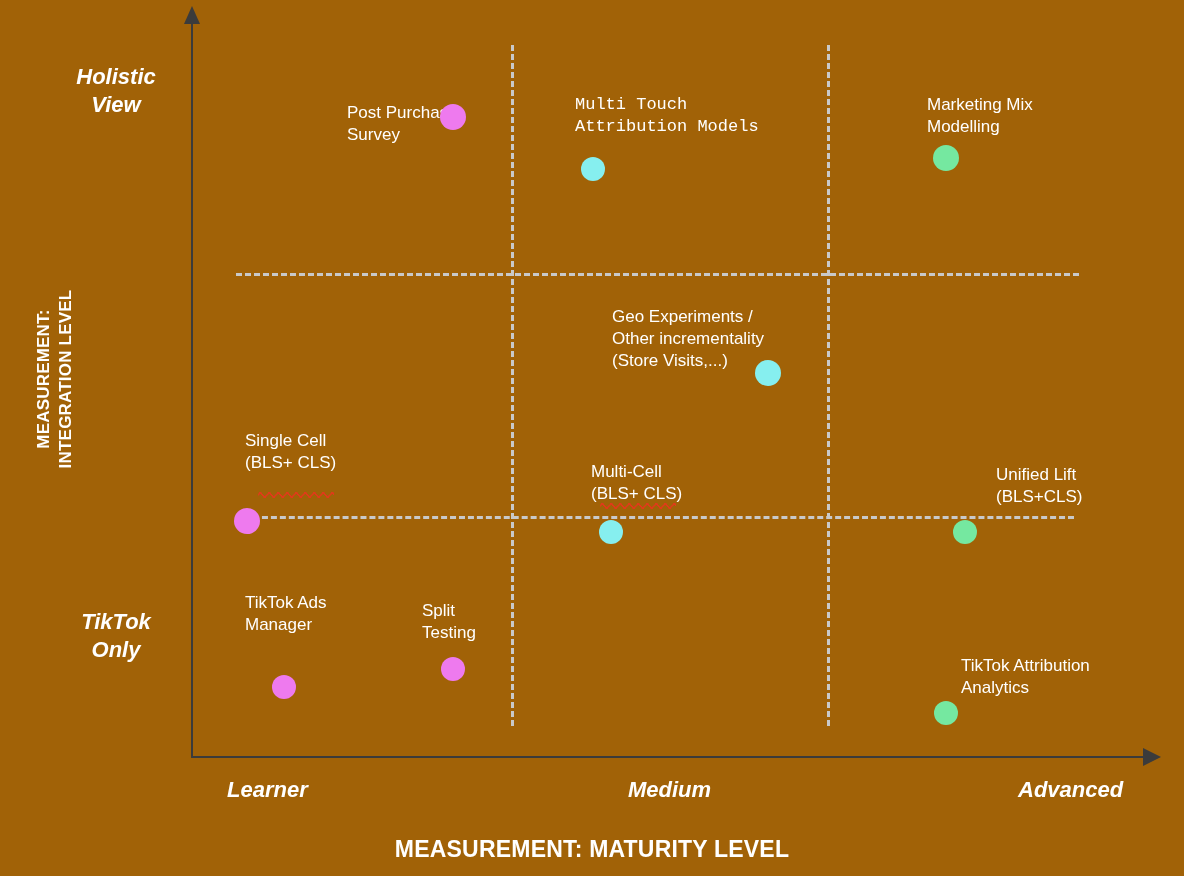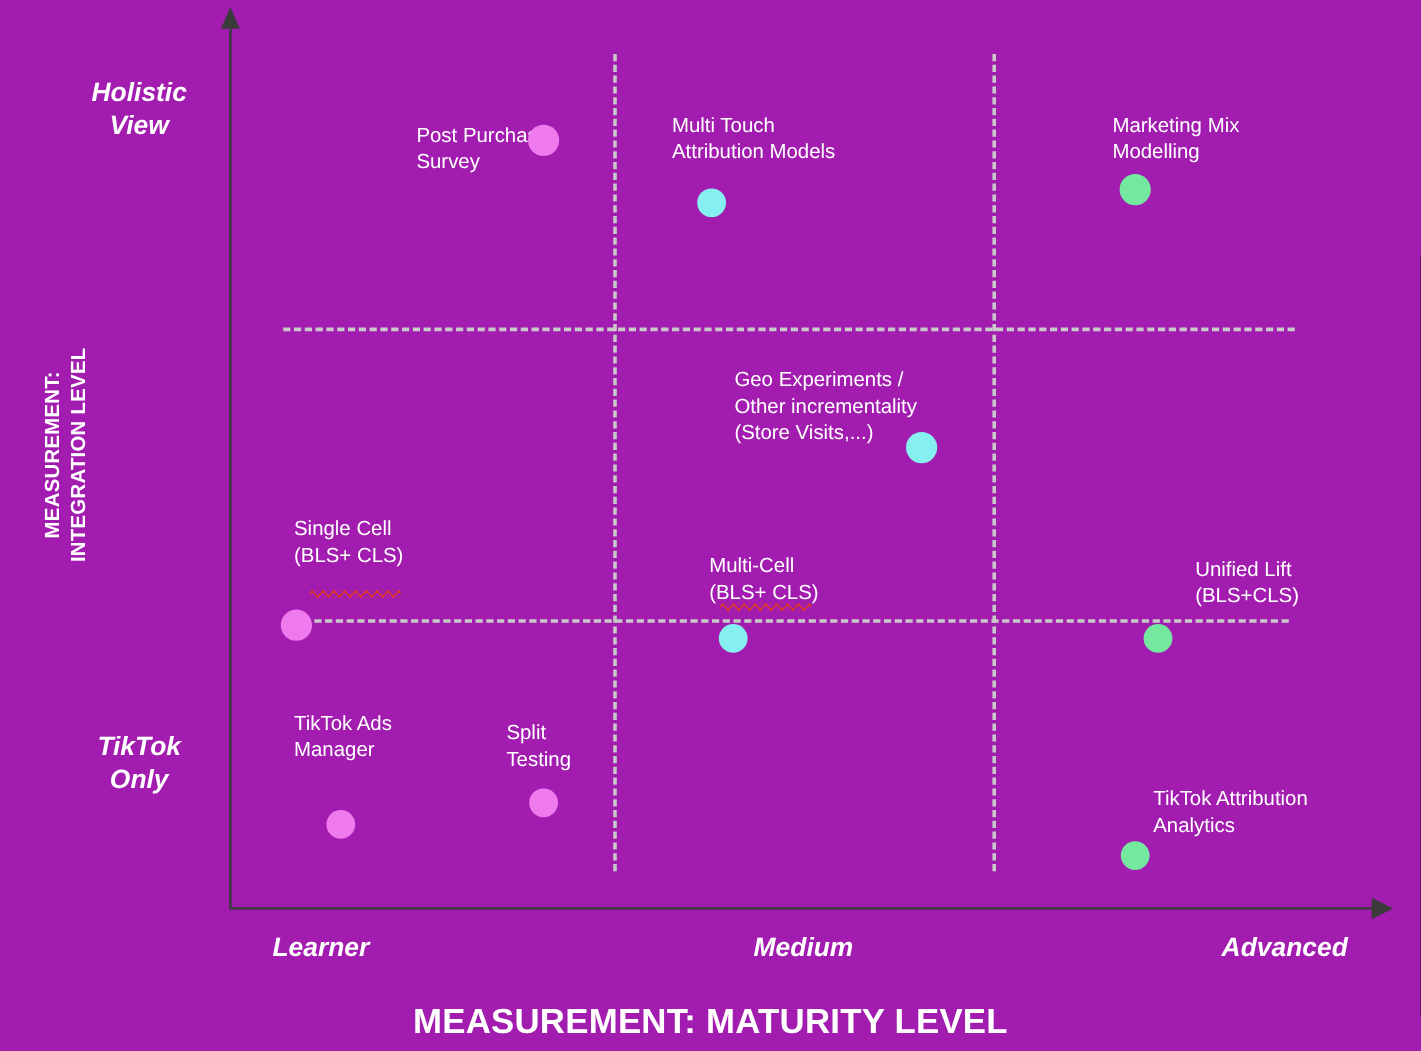--- a/index.html
+++ b/index.html
@@ -4,21 +4,21 @@
 <style>
   html, body {
     margin: 0;
     padding: 0;
     background: #000000;
   }
   #canvas {
     position: relative;
     width: 1184px;
     height: 876px;
-    background: #a21caf;
+    background: #a16207;
     overflow: hidden;
     font-family: "Liberation Sans", sans-serif;
     color: #ffffff;
   }
 
   
   .axis-v {
     position: absolute;
     left: 191px;
     top: 22px;
@@ -79,21 +79,21 @@
     line-height: 28px;
   }
 
   .axis-title-x {
     position: absolute;
     left: 0;
     top: 836px;
     width: 1184px;
     text-align: center;
     font-weight: bold;
-    font-size: 29px;
+    font-size: 23px;
     letter-spacing: 0.2px;
     color: #ffffff;
   }
   .axis-title-y {
     position: absolute;
     left: -75px;
     top: 357px;
     width: 260px;
     text-align: center;
     transform: rotate(-90deg);
@@ -161,21 +161,21 @@
   <div class="axis-title-x">MEASUREMENT: MATURITY LEVEL</div>
   <div class="axis-title-y">
     <div>MEASUREMENT:</div>
     <div>INTEGRATION LEVEL</div>
   </div>
 
   <div id="points-layer">
       <div class="point-label" style="left: 347px; top: 65px; margin-top: 37px;">Post Purchase
 Survey</div>
       <div class="point" style="left: 440px; top: 104px; width: 26px; height: 26px; background: rgb(238, 122, 238);"></div>
-      <div class="point-label" style="left: 560px; top: 94px;">Multi Touch
+      <div class="point-label" style="left: 575px; top: 94px; font-family: Liberation Mono, monospace;">Multi Touch
 Attribution Models</div>
       <div class="point" style="left: 581px; top: 157px; width: 24px; height: 24px; background: rgb(134, 239, 239);"></div>
       <div class="point-label" style="left: 927px; top: 94px;">Marketing Mix
 Modelling</div>
       <div class="point" style="left: 933px; top: 145px; width: 26px; height: 26px; background: rgb(117, 232, 160);"></div>
       <div class="point-label" style="left: 612px; top: 306px;">Geo Experiments /
 Other incrementality
 (Store Visits,...)</div>
       <div class="point" style="left: 755px; top: 360px; width: 26px; height: 26px; background: rgb(134, 239, 239);"></div>
       <div class="point-label" style="left: 245px; top: 430px;">Single Cell

